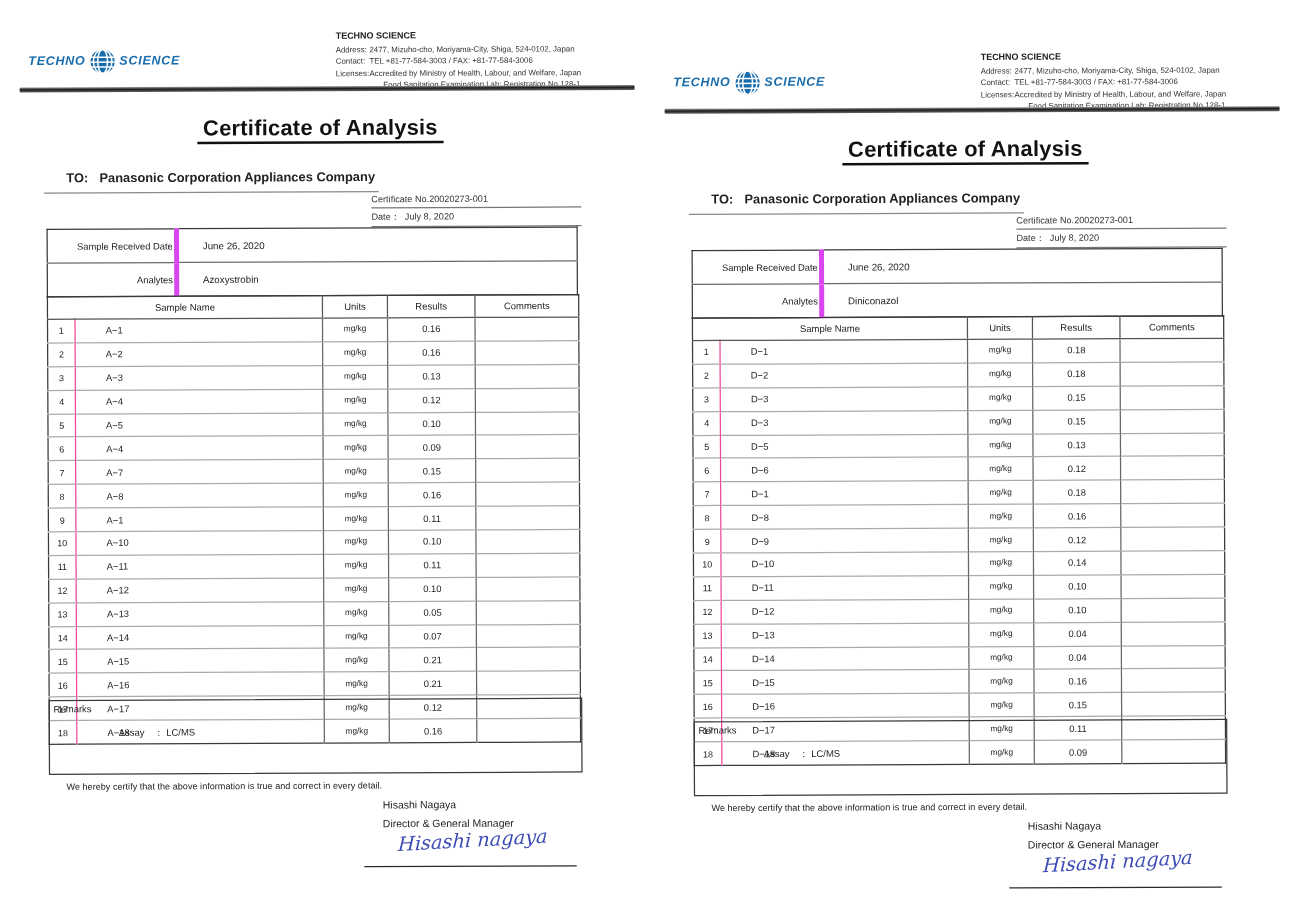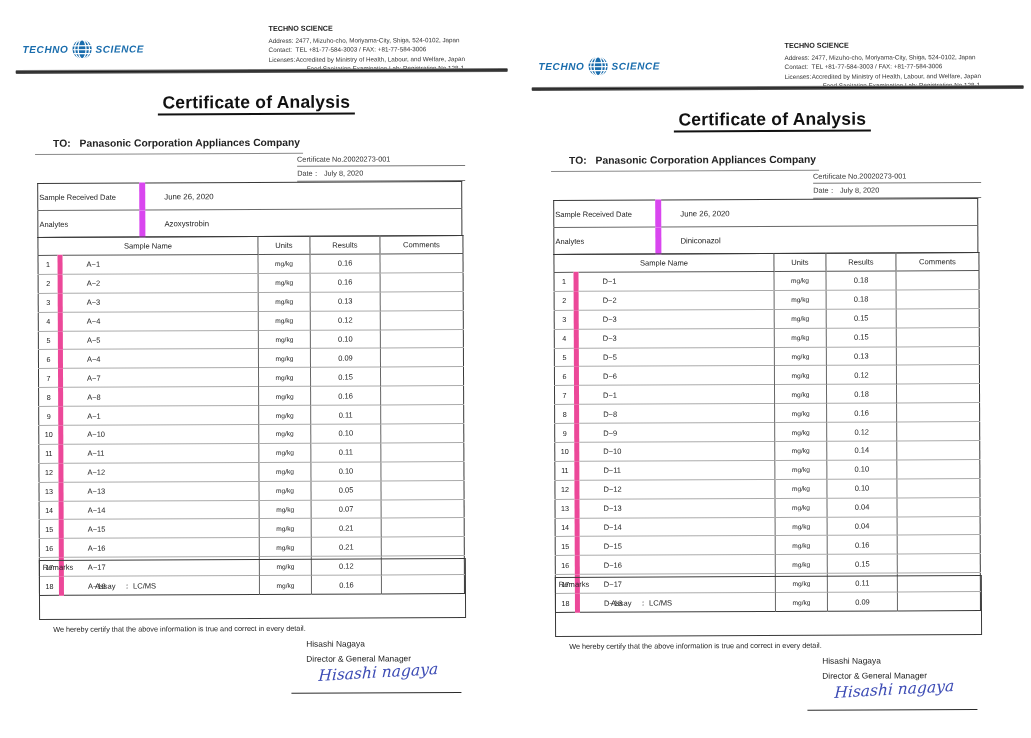--- a/index.html
+++ b/index.html
@@ -39,28 +39,28 @@
   .certline { position:absolute; top:155px; left:298px; width:168px; font-size:7.3px;
               border-bottom:1px solid #777; padding-bottom:1.5px; color:#333; }
   .dateline { position:absolute; top:169px; left:298px; width:168px; font-size:7.3px;
               border-bottom:1px solid #777; padding-bottom:1.5px; color:#333; }
   .dateline .dval { margin-left:4px; }
 
   table { border-collapse:collapse; table-layout:fixed; }
   .info-table { position:absolute; left:38px; top:182px; width:425px; border:1.6px solid #3a3a3a; font-size:7.5px; }
   .info-table td { height:24px; border-top:1px solid #6a6a6a; }
   .info-table tr:first-child td { border-top:none; }
-  .info-table .ilabel { width:99px; text-align:left; border-right:6px solid #d946ef; }
+  .info-table .ilabel { width:99px; text-align:right; border-right:4px solid #d946ef; }
   .info-table .ivalue { padding-left:19px; font-size:7.8px; }
 
   .results-table { position:absolute; left:38px; top:236px; width:425px; border:1.6px solid #3a3a3a; font-size:7.5px; }
   .results-table th { height:15px; font-weight:normal; font-size:7.6px; border-bottom:1px solid #555; }
   .results-table th + th { border-left:1px solid #555; }
   .results-table td { height:15.9px; border-top:1px solid #ababab; }
-  .results-table td.col-name   { border-left:5px solid #ec4899; padding-left:24px; }
+  .results-table td.col-name   { border-left:1px solid #ec4899; padding-left:24px; }
   .results-table td.col-units  { border-left:1px solid #666; text-align:center; font-size:6.6px; }
   .results-table td.col-result { border-left:1px solid #666; text-align:center; }
   .results-table td.col-comment{ border-left:1px solid #666; }
   .results-table td.col-no     { text-align:center; font-size:7.2px; }
 
   .remarks { position:absolute; left:38px; top:559px; width:425px; height:58px;
              border:1.6px solid #3a3a3a; font-size:7.6px; }
   .remarks .rlabel { padding:2px 0 0 3px; }
   .remarks .assay { margin:10px 0 0 55px; }
 

